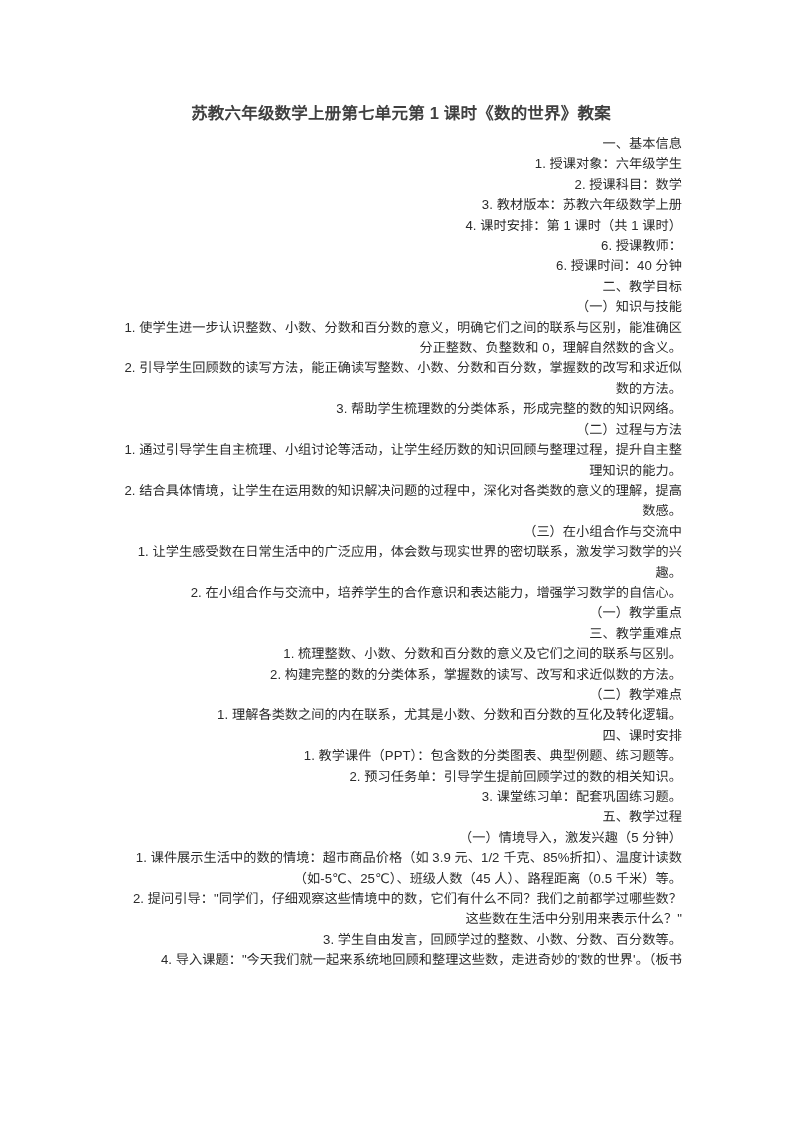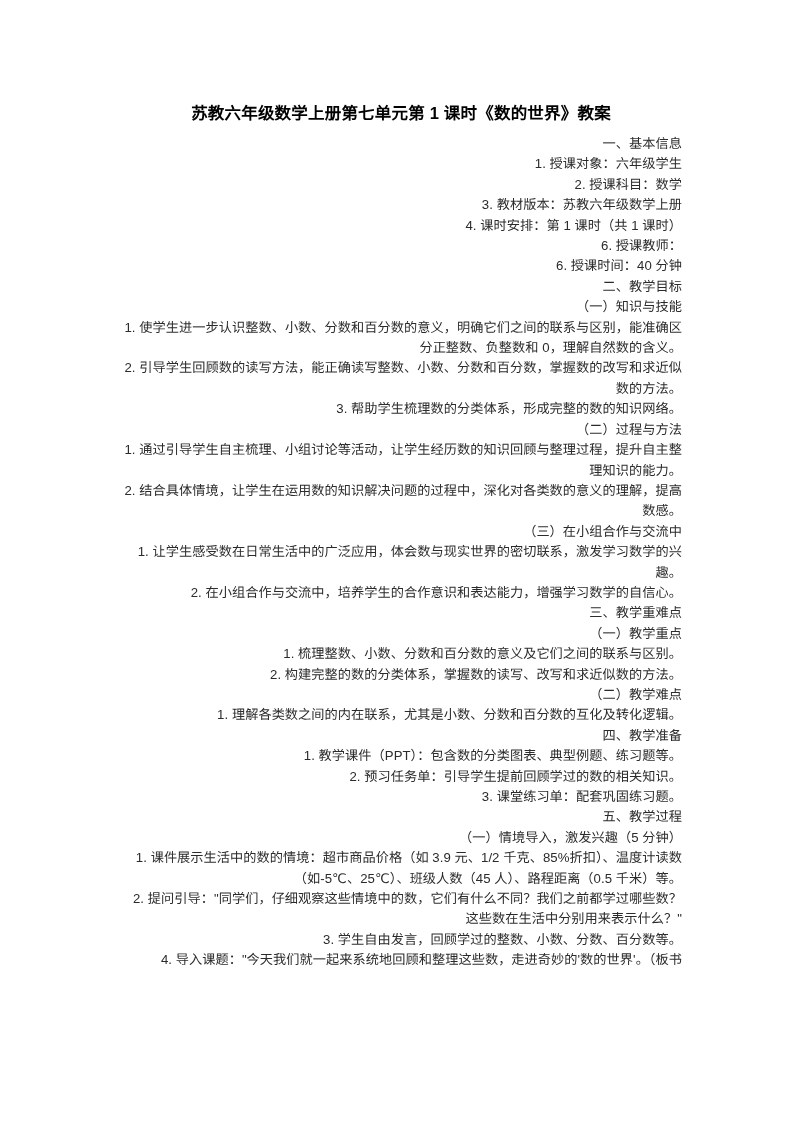--- a/index.html
+++ b/index.html
@@ -26,21 +26,21 @@
     position: absolute;
     left: 120px;
     top: 98px;
     width: 562px;
   }
   .doc-title {
     font-size: 16.5px;
     font-weight: bold;
     line-height: 30px;
     text-align: center;
-    color: #000000;
+    color: #404040;
     margin: 0 0 6px 0;
     letter-spacing: 0.2px;
     white-space: nowrap;
   }
   .para {
     font-size: 13.2px;
     line-height: 20.4px;
     margin: 0;
     color: #2b2b2b;
     text-align: right;
@@ -72,27 +72,27 @@
         <p class="para indent">（一）知识与技能</p>
         <p class="para">1. 使学生进一步认识整数、小数、分数和百分数的意义，明确它们之间的联系与区别，能准确区分正整数、负整数和 0，理解自然数的含义。</p>
         <p class="para">2. 引导学生回顾数的读写方法，能正确读写整数、小数、分数和百分数，掌握数的改写和求近似数的方法。</p>
         <p class="para">3. 帮助学生梳理数的分类体系，形成完整的数的知识网络。</p>
         <p class="para indent">（二）过程与方法</p>
         <p class="para">1. 通过引导学生自主梳理、小组讨论等活动，让学生经历数的知识回顾与整理过程，提升自主整理知识的能力。</p>
         <p class="para">2. 结合具体情境，让学生在运用数的知识解决问题的过程中，深化对各类数的意义的理解，提高数感。</p>
         <p class="para indent">（三）在小组合作与交流中</p>
         <p class="para">1. 让学生感受数在日常生活中的广泛应用，体会数与现实世界的密切联系，激发学习数学的兴趣。</p>
         <p class="para">2. 在小组合作与交流中，培养学生的合作意识和表达能力，增强学习数学的自信心。</p>
+        <p class="para indent">（一）教学重点</p>
         <p class="para">三、教学重难点</p>
-        <p class="para indent">（一）教学重点</p>
         <p class="para">1. 梳理整数、小数、分数和百分数的意义及它们之间的联系与区别。</p>
         <p class="para">2. 构建完整的数的分类体系，掌握数的读写、改写和求近似数的方法。</p>
         <p class="para indent">（二）教学难点</p>
         <p class="para">1. 理解各类数之间的内在联系，尤其是小数、分数和百分数的互化及转化逻辑。</p>
-        <p class="para">四、教学准备</p>
+        <p class="para">四、课时安排</p>
         <p class="para">1. 教学课件（PPT）：包含数的分类图表、典型例题、练习题等。</p>
         <p class="para">2. 预习任务单：引导学生提前回顾学过的数的相关知识。</p>
         <p class="para">3. 课堂练习单：配套巩固练习题。</p>
         <p class="para">五、教学过程</p>
         <p class="para indent">（一）情境导入，激发兴趣（5 分钟）</p>
         <p class="para">1. 课件展示生活中的数的情境：超市商品价格（如 3.9 元、1/2 千克、85%折扣）、温度计读数（如-5℃、25℃）、班级人数（45 人）、路程距离（0.5 千米）等。</p>
         <p class="para">2. 提问引导："同学们，仔细观察这些情境中的数，它们有什么不同？我们之前都学过哪些数？这些数在生活中分别用来表示什么？"</p>
         <p class="para">3. 学生自由发言，回顾学过的整数、小数、分数、百分数等。</p>
         <p class="para">4. 导入课题："今天我们就一起来系统地回顾和整理这些数，走进奇妙的'数的世界'。（板书</p>
       </div>

